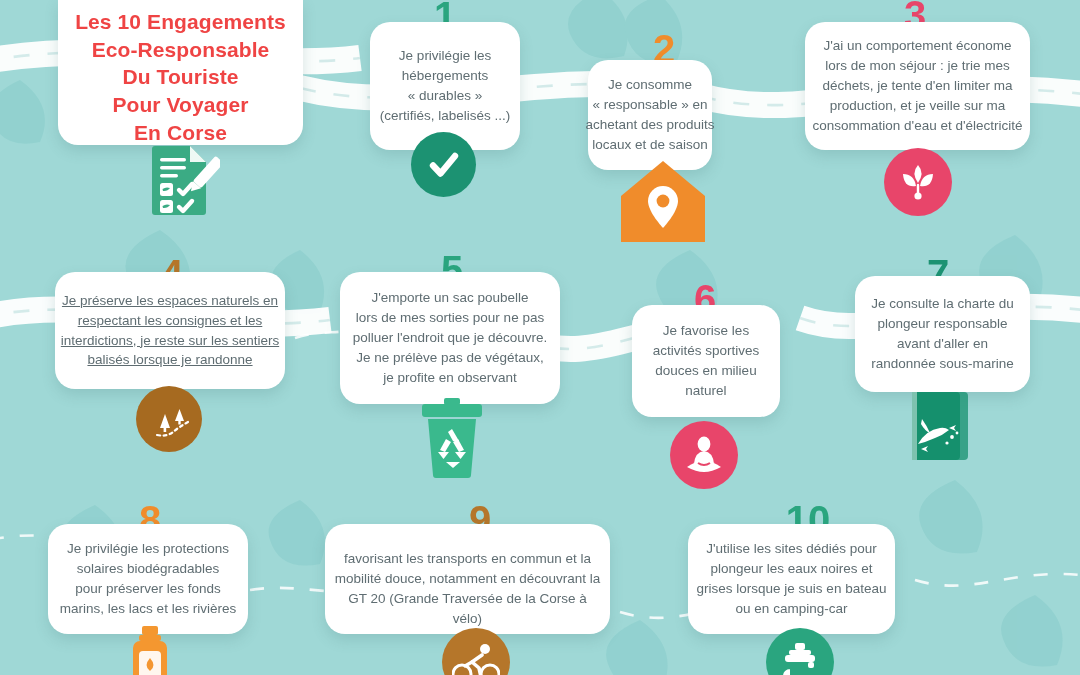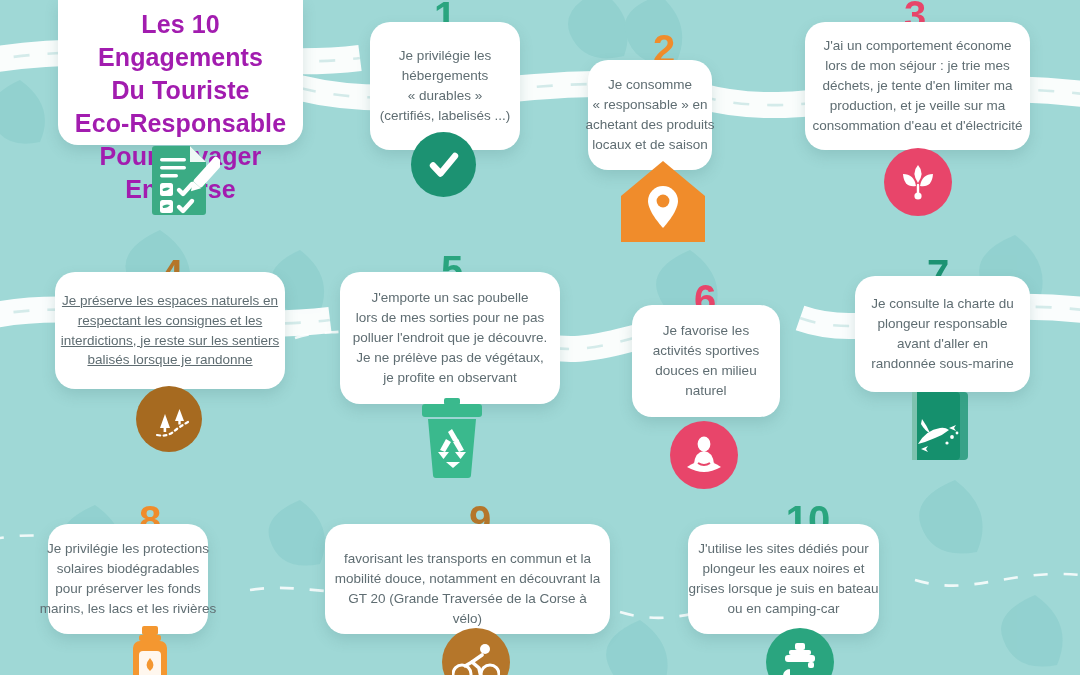--- a/index.html
+++ b/index.html
@@ -26,21 +26,21 @@
     text-align:center;
     color:#5d6b70;
     padding:10px 12px;
     z-index:6;
   }
   .card p{margin:0;line-height:1.48;font-size:13.5px;color:#5f6d72;}
   .card.title-card{
     flex-direction:column;justify-content:flex-start;padding-top:8px;
   }
   .title-card .title-text{
-    font-weight:bold;font-size:25px;line-height:1.32;color:#a21caf;
+    font-weight:bold;font-size:21px;line-height:1.32;color:#ef4444;
     letter-spacing:.1px;
   }
 
   
   .num{
     position:absolute;
     font-size:40px;font-weight:bold;line-height:1;
     z-index:5;text-align:center;
     font-family:"Liberation Sans", sans-serif;
   }
@@ -105,22 +105,22 @@
       <path d="M250 590 C 300 582, 340 600, 410 590"></path>
       <path d="M620 612 C 680 630, 710 600, 760 606"></path>
       <path d="M915 580 C 975 598, 1010 566, 1090 576"></path>
       <path d="M295 338 C 320 330, 336 334, 352 330"></path>
     </g>
   </svg>
 
   <div class="card title-card" style="left:58px;top:0px;width:245px;height:145px;border-radius:0 0 20px 20px;">
     <div class="title-text">
       <div>Les 10 Engagements</div>
+      <div>Eco-Responsable</div>
       <div>Du Touriste</div>
-      <div>Eco-Responsable</div>
       <div>Pour Voyager</div>
       <div>En Corse</div>
     </div>
   </div>
 
   <div class="badge" style="left:140px;top:140px;width:80px;height:78px;">
     <svg width="80" height="78" viewBox="0 0 80 78">
       <path d="M12 6 h38 l16 16 v50 a3 3 0 0 1 -3 3 H15 a3 3 0 0 1 -3 -3 V9 a3 3 0 0 1 3 -3z" fill="#3bab84"></path>
       <path d="M50 6 l16 16 h-16z" fill="#ffffff" opacity="0.92"></path>
       <rect x="20" y="18" width="26" height="3.4" rx="1.7" fill="#ffffff"></rect>
@@ -275,21 +275,21 @@
         <path d="M44 40 l7 -3 l-2 3 l2 3z"></path>
         <path d="M16 61 l7 -3 l-2 3 l2 3z"></path>
         <circle cx="47" cy="49" r="1.9"></circle>
         <circle cx="52" cy="45" r="1.4"></circle>
         <circle cx="42" cy="55" r="1.6"></circle>
       </g>
     </svg>
   </div>
 
   <div class="num" style="left:110px;top:500px;width:80px;color:#f08c2b;">8</div>
-  <div class="card" style="left:48px;top:524px;width:160px;height:110px;">
+  <div class="card" style="left:48px;top:524px;width:200px;height:110px;">
     <p>
       <span>Je privilégie les protections</span><br>
       <span>solaires biodégradables</span><br>
       <span>pour préserver les fonds</span><br>
       <span class="nowrap">marins, les lacs et les rivières</span>
     </p>
   </div>
   <div class="badge" style="left:124px;top:626px;width:52px;height:60px;">
     <svg width="52" height="60" viewBox="0 0 52 60">
       <rect x="18" y="0" width="16" height="9" rx="2" fill="#f49730"></rect>
@@ -313,21 +313,21 @@
     <svg width="48" height="42" viewBox="0 0 48 42">
       <circle cx="33" cy="8" r="5" fill="#ffffff"></circle>
       <path d="M30 14 l-10 7 l7 6 l2 9" stroke="#ffffff" stroke-width="3.6" fill="none" stroke-linecap="round" stroke-linejoin="round"></path>
       <path d="M20 21 l-7 4" stroke="#ffffff" stroke-width="3.2" fill="none" stroke-linecap="round"></path>
       <circle cx="10" cy="33" r="9" stroke="#ffffff" stroke-width="3" fill="none"></circle>
       <circle cx="38" cy="33" r="9" stroke="#ffffff" stroke-width="3" fill="none"></circle>
     </svg>
   </div>
 
   <div class="num" style="left:768px;top:500px;width:80px;color:#2aa57f;">10</div>
-  <div class="card" style="left:688px;top:524px;width:191px;height:110px;">
+  <div class="card" style="left:688px;top:524px;width:207px;height:110px;">
     <p>
       <span>J'utilise les sites dédiés pour</span><br>
       <span>plongeur les eaux noires et</span><br>
       <span class="nowrap">grises lorsque je suis en bateau</span><br>
       <span>ou en camping-car</span>
     </p>
   </div>
   <div class="badge circle" style="left:766px;top:628px;width:68px;height:68px;background:#2aa57f;">
     <svg width="46" height="42" viewBox="0 0 46 42">
       <rect x="18" y="2" width="10" height="7" rx="2" fill="#ffffff"></rect>

